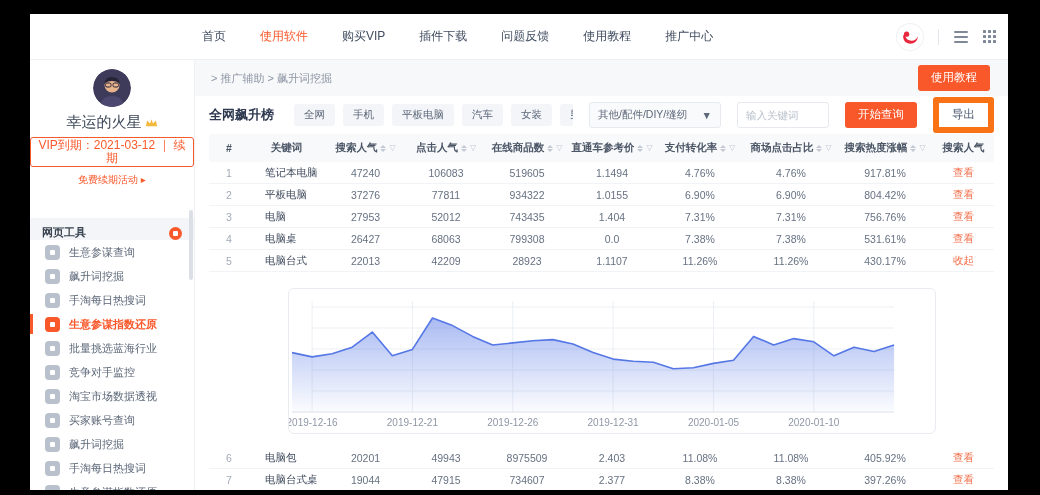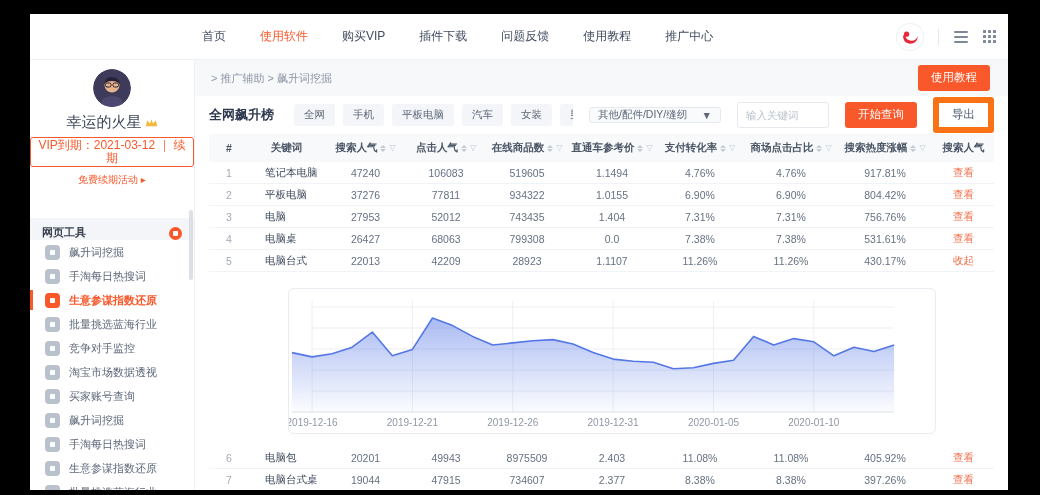--- a/index.html
+++ b/index.html
@@ -54,21 +54,21 @@
   .breadcrumb{font-size:11px;color:#8d96a5;}
   .btn{border:none;cursor:pointer;border-radius:3px;font-size:11.5px;line-height:1;}
   .btn-primary{background:var(--accent);color:#fff;padding:7px 13px;}
   .btn-ghost{background:#fff;color:#46536a;border:6px solid #f97316;padding:6px 13px;}
   .card{background:#fff;flex:1;min-height:0;padding:0 14px;display:flex;flex-direction:column;}
 
   .filter-row{height:38px;display:flex;align-items:center;flex:0 0 38px;gap:16px;}
   .f-title{font-size:13px;font-weight:700;color:#2e3950;white-space:nowrap;margin-right:4px;}
   .chips{display:flex;gap:8px;overflow:hidden;flex:1;min-width:0;}
   .chip{background:#f3f5f8;color:#5d6879;font-size:10.5px;padding:4px 10px;border-radius:3px;white-space:nowrap;cursor:pointer;flex:0 0 auto;}
-  .dropdown{width:132px;flex:0 0 132px;height:16px;background:#f9fafb;border:1px solid #e6e9ee;border-radius:3px;display:flex;align-items:center;justify-content:space-between;padding:0 8px;cursor:pointer;}
+  .dropdown{width:132px;flex:0 0 132px;height:26px;background:#f9fafb;border:1px solid #e6e9ee;border-radius:3px;display:flex;align-items:center;justify-content:space-between;padding:0 8px;cursor:pointer;}
   .dropdown span{font-size:10.5px;color:#5d6879;white-space:nowrap;overflow:hidden;}
   .caret{font-size:8px;color:#98a1b0;}
   .kw-input{width:92px;flex:0 0 92px;height:26px;border:1px solid #e6e9ee;border-radius:3px;padding:0 8px;font-size:10.5px;color:#44506a;background:#fff;}
   .kw-input::placeholder{color:#b9c1cc;}
 
   .tgrid{display:grid;grid-template-columns:40px 75px 83px 78px 84px 86px 90px 92px 96px 1fr;align-items:center;}
   .thead{height:28px;background:#f8f9fb;border-radius:2px;flex:0 0 28px;}
   .th{font-size:10.5px;color:#4a5565;font-weight:700;display:flex;align-items:center;justify-content:center;gap:3px;white-space:nowrap;}
   .sort{display:inline-flex;flex-direction:column;gap:1px;cursor:pointer;}
   .sort i{width:0;height:0;border-left:3px solid transparent;border-right:3px solid transparent;}
@@ -158,20 +158,24 @@
         <div class="renew">免费续期活动 ▸</div>
       </div>
 
       <div class="section-head">
         <b>网页工具</b>
         <span class="close-dot"></span>
       </div>
 
       <ul class="menu">
 
+          <li class="menu-item">
+            <i class="mi-icon"></i>
+            <span>生意参谋查询</span>
+          </li>
 
           <li class="menu-item">
             <i class="mi-icon"></i>
             <span>飙升词挖掘</span>
           </li>
 
           <li class="menu-item">
             <i class="mi-icon"></i>
             <span>手淘每日热搜词</span>
           </li>

